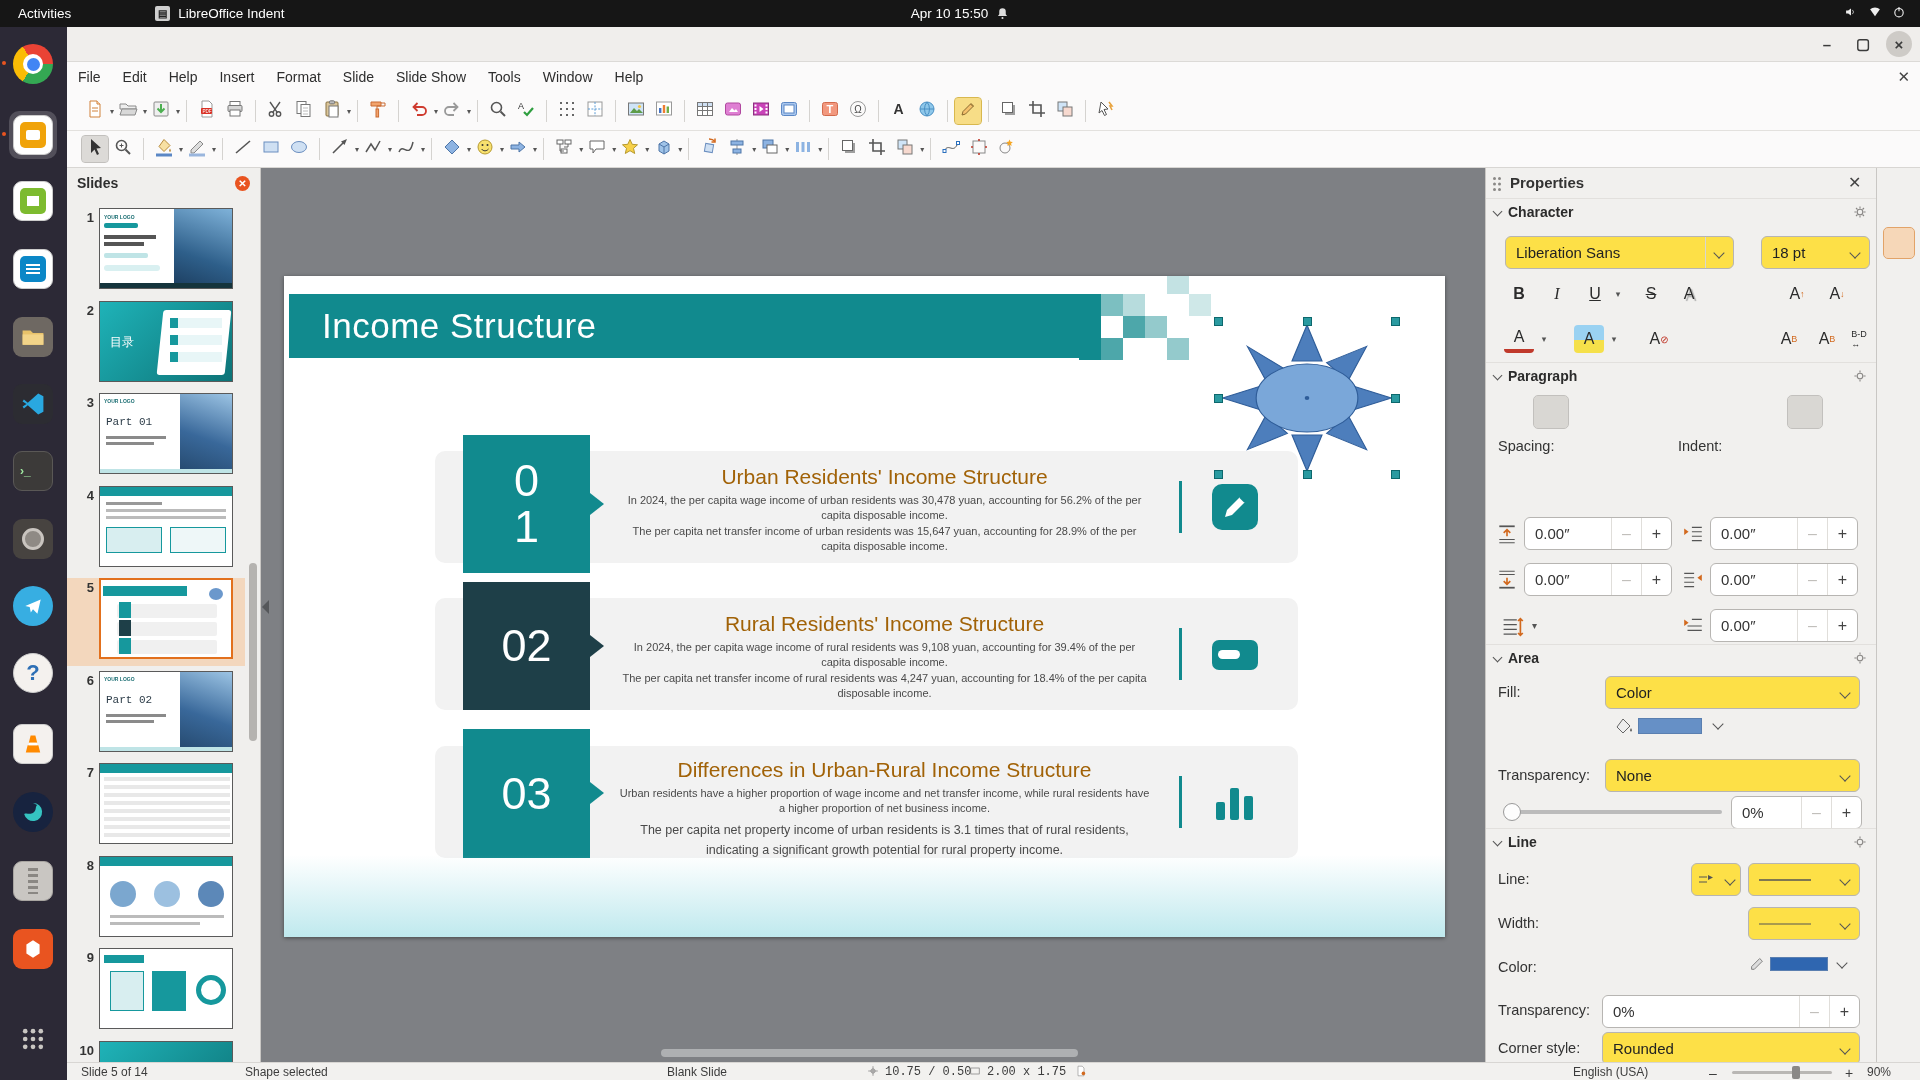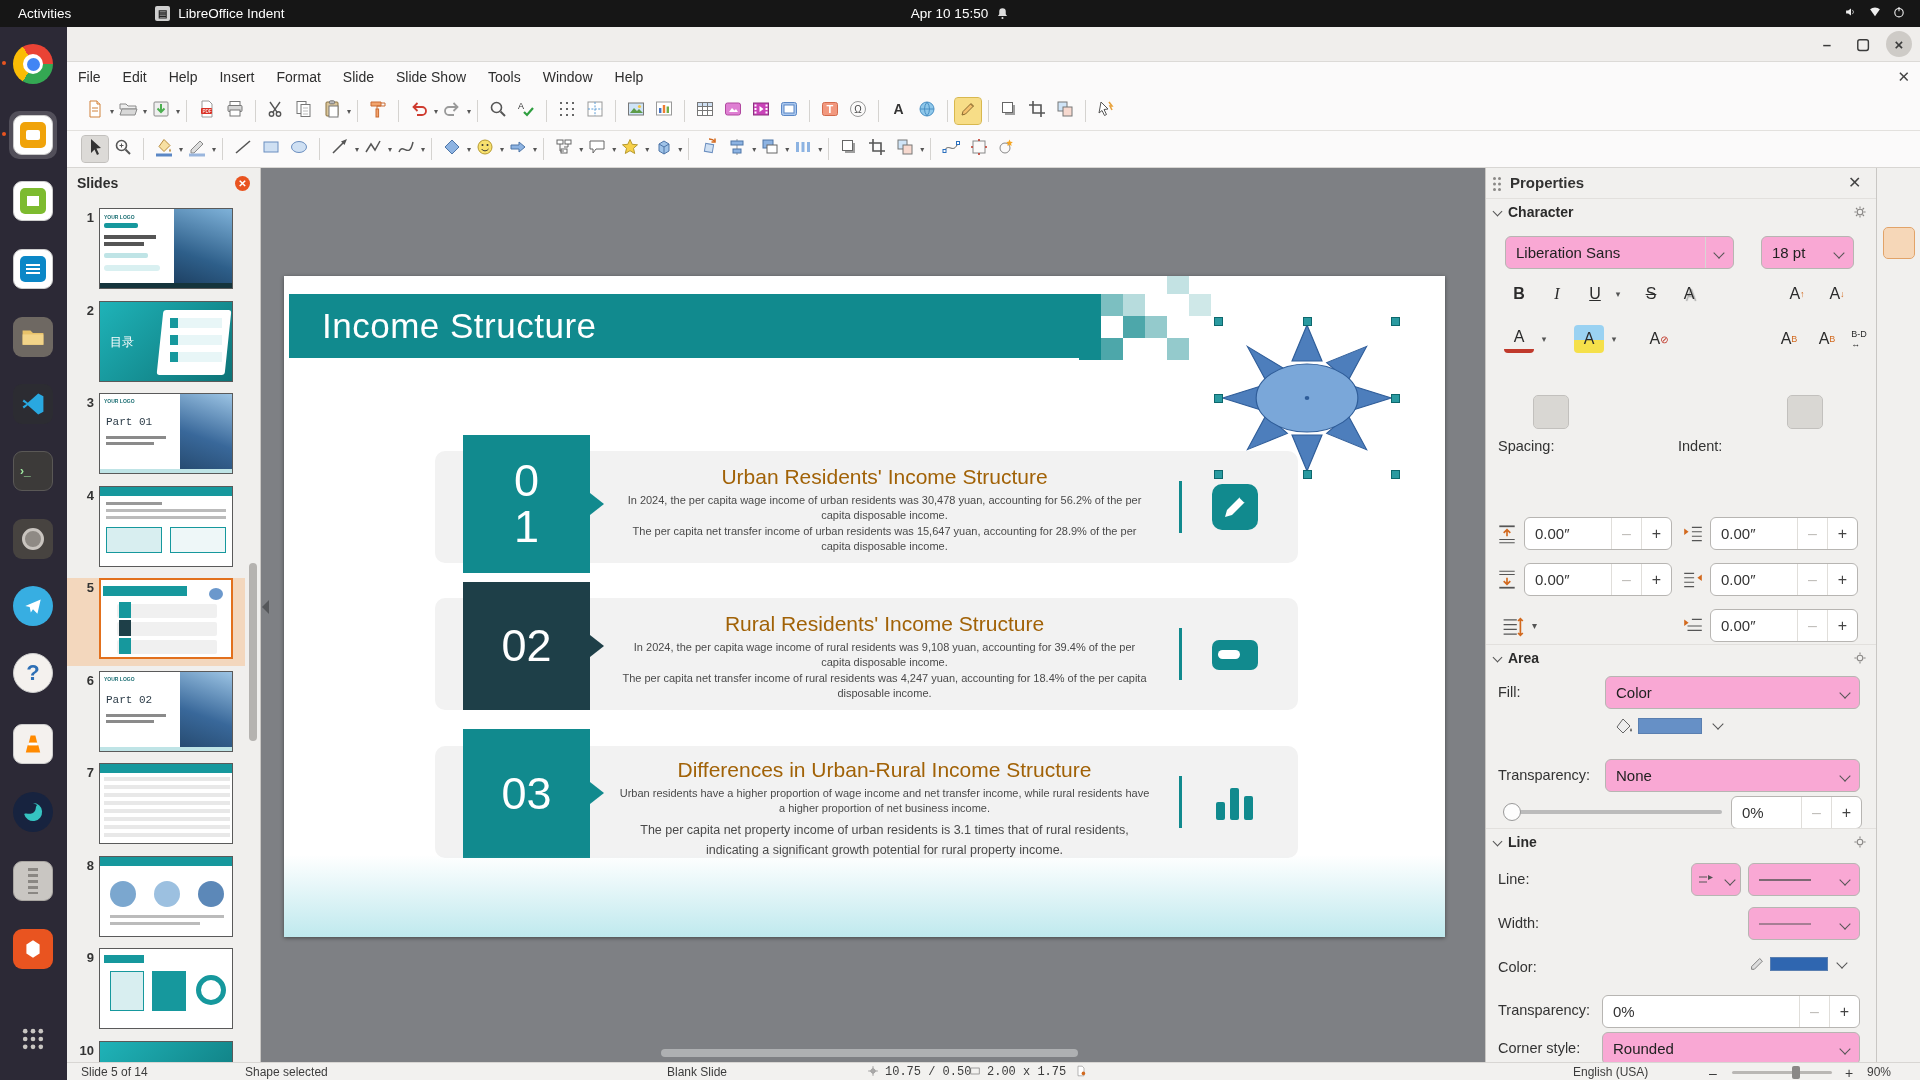--- a/index.html
+++ b/index.html
@@ -67,21 +67,21 @@
 #sun{position:absolute;left:934px;top:45px;width:178px;height:154px}
 .handle{position:absolute;width:9px;height:9px;background:#2a9aa0;border:1px solid #0d686d}
 #hscroll{position:absolute;left:0;bottom:4px;width:1213px;height:9px}
 #hscroll .hthumb{position:absolute;left:389px;width:417px;height:8px;border-radius:4px;background:#aeb0b2}
 
 #props{position:absolute;left:1485px;top:168px;width:391px;height:894px;background:#f1f0ee;border-left:1px solid #c9c7c4;font-size:14px;color:#333}
 .abs{position:absolute}
 .sechdr{position:absolute;left:0;width:391px;height:26px;display:flex;align-items:center;gap:7px;padding-left:8px;font-weight:bold;color:#2b2b2b;border-top:1px solid #e2e0dd}
 .chev{width:7px;height:7px;border-right:1.5px solid #555;border-bottom:1.5px solid #555;transform:rotate(45deg);flex:none}
 .gear{margin-left:auto;margin-right:10px}
-.drop{position:absolute;height:33px;background:#f9a8d4;border:1px solid #b7b5b2;border-radius:6px;display:flex;align-items:center;padding:0 10px;font-size:15px;color:#222}
+.drop{position:absolute;height:33px;background:#fde047;border:1px solid #b7b5b2;border-radius:6px;display:flex;align-items:center;padding:0 10px;font-size:15px;color:#222}
 .drop .dchev{margin-left:auto;width:8px;height:8px;border-right:1.6px solid #555;border-bottom:1.6px solid #555;transform:rotate(45deg)}
 .drop .dsplit{width:1px;height:100%;background:#d8d6d3;margin-left:auto;margin-right:9px}
 .field{position:absolute;height:33px;background:#fff;border:1px solid #b7b5b2;border-radius:6px;display:flex;align-items:stretch;font-size:15px}
 .field .fval{flex:1;display:flex;align-items:center;padding-left:10px}
 .field .fbtn{width:30px;display:flex;align-items:center;justify-content:center;border-left:1px solid #e0deda;color:#444;font-size:16px}
 .field .fbtn.dim{color:#c0beba}
 .cbtn{position:absolute;height:28px;min-width:30px;display:flex;align-items:center;justify-content:center;font-size:16px;color:#2b2b2b;border-radius:4px}
 .cbtn.on{background:#d9d7d3;outline:1px solid #c2c0bd}
 .plabel{position:absolute;font-size:14.5px;color:#333}
 .swatch{position:absolute;border:1px solid #5a7fb0}
@@ -971,21 +971,21 @@
           <g stroke="#8a8886" stroke-width="1.6">
             <path d="M10 2v3M10 15v3M2 10h3M15 10h3M4.3 4.3l2.1 2.1M13.6 13.6l2.1 2.1M15.7 4.3l-2.1 2.1M6.4 13.6l-2.1 2.1"></path>
           </g>
         </svg>
     </div>
     <div class="drop" style="left:19px;top:68px;width:229px">
       <span>Liberation Sans</span>
       <span class="dsplit"></span>
         <span class="dchev" style="margin-left:0"></span>
     </div>
-    <div class="drop" style="left:275px;top:68px;width:93px">
+    <div class="drop" style="left:275px;top:68px;width:109px">
       <span>18 pt</span>
       <span class="dchev"></span>
     </div>
     <div class="cbtn" style="left:18px;top:112px;font-weight:bold">B</div>
     <div class="cbtn" style="left:56px;top:112px;font-style:italic;font-family:'Liberation Serif',serif">I</div>
     <div class="cbtn" style="left:94px;top:112px;text-decoration:underline">U</div>
     <div class="cbtn" style="left:124px;top:112px;min-width:16px;font-size:9px;color:#555">▾</div>
     <div class="cbtn" style="left:150px;top:112px;text-decoration:line-through">S</div>
     <div class="cbtn" style="left:188px;top:112px;text-shadow:2px 2px 1px #aaa">A</div>
     <div class="cbtn" style="left:296px;top:112px">A<sup style="color:#d2691e;font-size:9px">↑</sup></div>
@@ -993,20 +993,30 @@
 
     <div class="cbtn" style="left:18px;top:157px;border-bottom:4px solid #c0392b">A</div>
     <div class="cbtn" style="left:50px;top:157px;min-width:16px;font-size:9px;color:#555">▾</div>
     <div class="cbtn" style="left:88px;top:157px;background:linear-gradient(180deg,#9ad2f2 55%,#f5e04a 55%)">A</div>
     <div class="cbtn" style="left:120px;top:157px;min-width:16px;font-size:9px;color:#555">▾</div>
     <div class="cbtn" style="left:158px;top:157px">A<span style="color:#c0392b;font-size:10px">⊘</span></div>
     <div class="cbtn" style="left:288px;top:157px">A<sup style="color:#d2691e;font-size:9px">B</sup></div>
     <div class="cbtn" style="left:326px;top:157px">A<sub style="color:#d2691e;font-size:9px">B</sub></div>
     <div class="cbtn" style="left:358px;top:157px;font-size:9px">B-D<br>↔</div>
 
+    <div class="sechdr" style="top:194px">
+      <span class="chev"></span>
+      <span>Paragraph</span>
+      <svg class="gear" width="14" height="14" viewBox="0 0 20 20">
+          <circle cx="10" cy="10" r="4" fill="none" stroke="#8a8886" stroke-width="1.6"></circle>
+          <g stroke="#8a8886" stroke-width="1.6">
+            <path d="M10 2v3M10 15v3M2 10h3M15 10h3"></path>
+          </g>
+        </svg>
+    </div>
     <div id="para-align">
         <div class="cbtn" style="left: 10px; top: 228px; width: 34px; height: 32px;">
           <span><svg viewBox="0 0 20 20">
               <path d="M3 4h12M3 8h8M3 12h12M3 16h8" stroke="#444" stroke-width="1.5"></path>
             </svg></span>
         </div>
         <div class="cbtn on" style="left: 48px; top: 228px; width: 34px; height: 32px;">
           <span><svg viewBox="0 0 20 20">
               <path d="M4 4h12M6 8h8M4 12h12M6 16h8" stroke="#444" stroke-width="1.5"></path>
             </svg></span>

